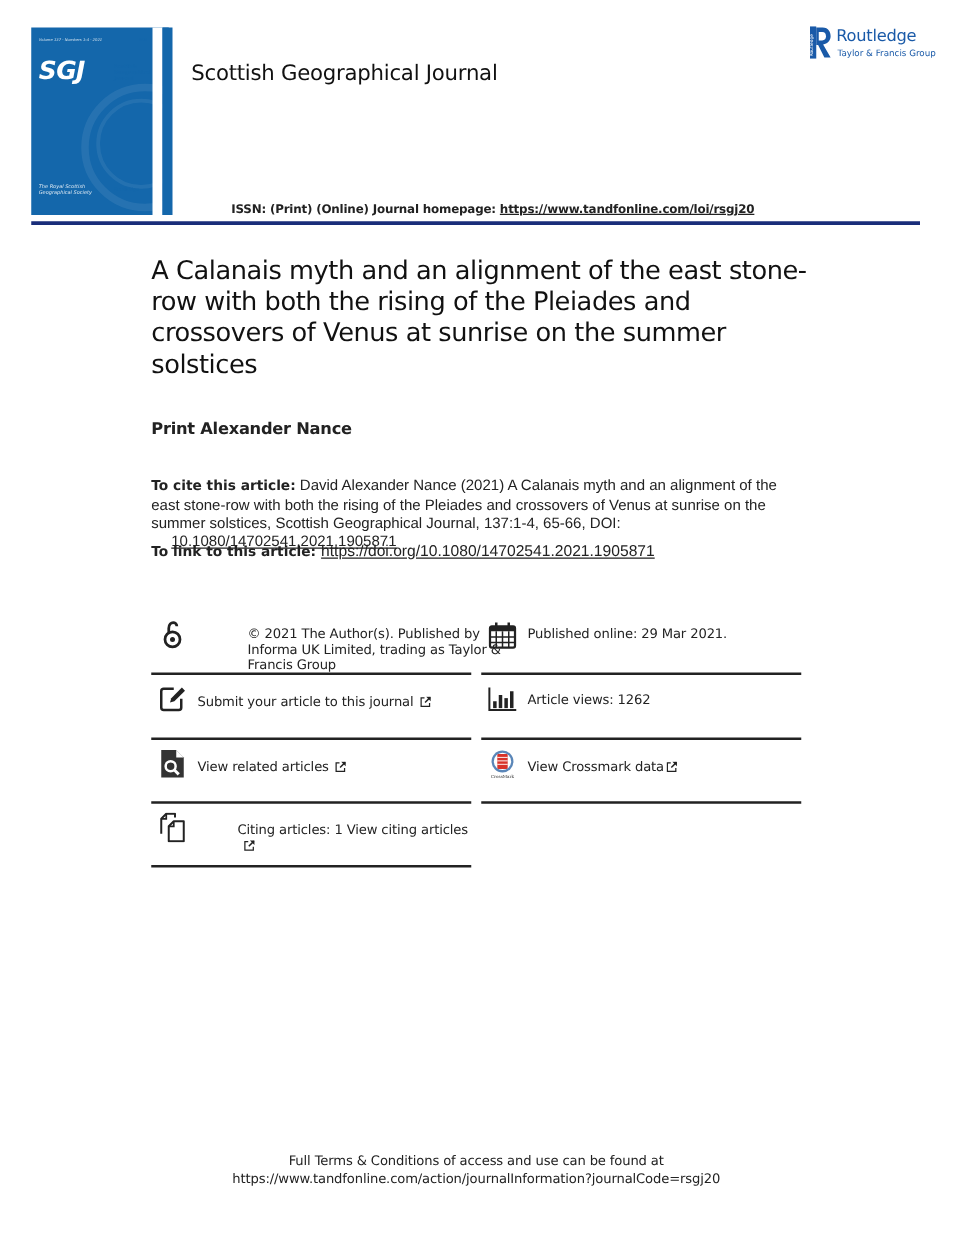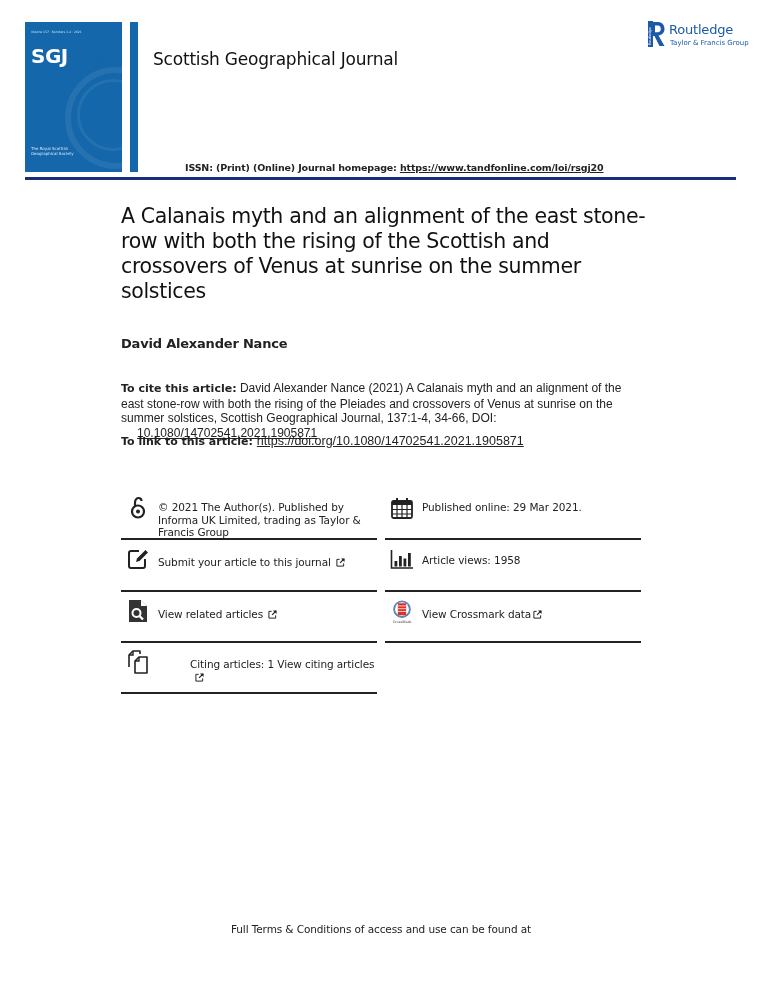--- a/index.html
+++ b/index.html
@@ -1,21 +1,21 @@
 <!DOCTYPE html>
 <html><head>
 <meta charset="utf-8">
 <style>
   html, body { margin: 0; padding: 0; background: #ffffff; }
   body { width: 762px; height: 1000px; position: relative; overflow: hidden; color: #1a1a1a; font-family: "DejaVu Sans", sans-serif; }
   .abs { position: absolute; }
 
   
   .cover { left: 25px; top: 22px; width: 113px; height: 150px; background: #fff; }
-  .cover-main { position: absolute; left: 0; top: 0; width: 110px; height: 150px; background: #1467ab; overflow: hidden; }
+  .cover-main { position: absolute; left: 0; top: 0; width: 110px; height: 150px; background: #1467ab; overflow: hidden; font-style: italic; }
   .cover-seal { position: absolute; left: 40px; top: 45px; width: 90px; height: 90px; border-radius: 50%; border: 6px solid rgba(255,255,255,0.08); }
   .cover-seal2 { position: absolute; left: 52px; top: 57px; width: 66px; height: 66px; border-radius: 50%; border: 3px solid rgba(255,255,255,0.07); }
   .cover-topline { position: absolute; left: 6px; top: 8px; font-size: 3px; color: rgba(255,255,255,0.8); white-space: nowrap; }
   .cover-sgj { position: absolute; left: 6px; top: 22px; font-family: "DejaVu Sans", sans-serif; font-weight: bold; font-size: 20px; color: #ffffff; letter-spacing: -0.5px; }
   .cover-society { position: absolute; left: 6px; top: 124px; font-size: 4px; line-height: 5px; color: rgba(255,255,255,0.85); width: 60px; }
   .cover-right-title { position: absolute; left: 66px; top: 28px; font-size: 4px; line-height: 5px; color: #1467ab; font-weight: bold; width: 36px; }
   .cover-right-topline { position: absolute; left: 86px; top: 8px; font-size: 3px; color: #1467ab; }
   .cover-stripe { position: absolute; left: 105px; top: 0; width: 8px; height: 150px; background: #1467ab; }
   .cover-rlogo { position: absolute; left: 66px; top: 128px; font-size: 4px; color: #1467ab; line-height: 4px; }
   .cover-white { position: absolute; left: 97px; top: 0; width: 8px; height: 150px; background: #fff; }
@@ -78,40 +78,40 @@
   </svg>
   <span class="pname">Routledge</span>
   <span class="psub">Taylor &amp; Francis Group</span>
 </div>
 
 <div class="abs issn-line">
   <span>ISSN: (Print) (Online) Journal homepage: </span><a>https://www.tandfonline.com/loi/rsgj20</a>
 </div>
 <div class="abs rule-blue"></div>
 
-<div class="abs article-title">A Calanais myth and an alignment of the east stone-row with both the rising of the Scottish and crossovers of Venus at sunrise on the summer solstices</div>
-<div class="abs author">David Alexander Nance</div>
+<div class="abs article-title">A Calanais myth and an alignment of the east stone-row with both the rising of the Pleiades and crossovers of Venus at sunrise on the summer solstices</div>
+<div class="abs author">Print Alexander Nance</div>
 
 <div class="abs cite">
-  <span class="lbl">To cite this article:</span><span> David Alexander Nance (2021) A Calanais myth and an alignment of the east stone-row with both the rising of the Pleiades and crossovers of Venus at sunrise on the summer solstices, Scottish Geographical Journal, 137:1-4, 34-66, DOI: </span><a>10.1080/14702541.2021.1905871</a>
+  <span class="lbl">To cite this article:</span><span> David Alexander Nance (2021) A Calanais myth and an alignment of the east stone-row with both the rising of the Pleiades and crossovers of Venus at sunrise on the summer solstices, Scottish Geographical Journal, 137:1-4, 65-66, DOI: </span><a>10.1080/14702541.2021.1905871</a>
 </div>
 
 <div class="abs linkline">
   <span class="lbl">To link to this article:</span><a>https://doi.org/10.1080/14702541.2021.1905871</a>
 </div>
 
 <div>
 
   <div class="info-cell" style="left:121px; top:496px;">
     <svg class="ico" viewBox="0 0 24 24">
       <path d="M9 11 V6.5 C9 3.5 11 2 12.5 2 C14 2 15.5 3 15.5 5" stroke="#222" stroke-width="2.2" fill="none"></path>
       <circle cx="12" cy="15.5" r="6" stroke="#222" stroke-width="2.2" fill="none"></circle>
       <circle cx="12" cy="15.5" r="2" fill="#222"></circle>
     </svg>
-    <div class="txt" style="top:5px; width:225px;">© 2021 The Author(s). Published by Informa UK Limited, trading as Taylor &amp; Francis Group</div>
+    <div class="txt" style="top:5px; width:225px;margin-left:40px;">© 2021 The Author(s). Published by Informa UK Limited, trading as Taylor &amp; Francis Group</div>
   </div>
 
   <div class="info-cell" style="left:385px; top:496px;">
     <svg class="ico" viewBox="0 0 24 24">
       <rect x="2" y="5" width="20" height="17" rx="1.5" stroke="#222" stroke-width="1.8" fill="none"></rect>
       <rect x="2" y="5" width="20" height="4" fill="#222"></rect>
       <rect x="6" y="2" width="2" height="5" fill="#222"></rect>
       <rect x="16" y="2" width="2" height="5" fill="#222"></rect>
       <path d="M7 9 V22 M12 9 V22 M17 9 V22 M2 13.5 H22 M2 18 H22" stroke="#222" stroke-width="1.2"></path>
     </svg>
@@ -133,21 +133,21 @@
   </div>
 
   <div class="info-cell" style="left:385px; top:547px;">
     <svg class="ico" viewBox="0 0 24 24">
       <path d="M1.5 3 V21 H23" stroke="#222" stroke-width="1.6" fill="none"></path>
       <rect x="4.5" y="14" width="2.8" height="5.5" fill="#222"></rect>
       <rect x="9" y="9" width="2.8" height="10.5" fill="#222"></rect>
       <rect x="13.5" y="11.5" width="2.8" height="8" fill="#222"></rect>
       <rect x="18" y="6" width="2.8" height="13.5" fill="#222"></rect>
     </svg>
-    <div class="txt" style="top:7px;">Article views: 1958</div>
+    <div class="txt" style="top:7px;">Article views: 1262</div>
   </div>
   <div class="hr" style="left:121px; top:590px; width:256px;"></div>
   <div class="hr" style="left:385px; top:590px; width:256px;"></div>
 
   <div class="info-cell" style="left:121px; top:599px;">
     <svg class="ico" viewBox="0 0 24 24">
       <path d="M3 1 H15 L21 7 V23 H3 Z" fill="#333"></path>
       <path d="M15 1 V7 H21" fill="#fff"></path>
       <path d="M15.5 1 L21 6.5" stroke="#fff" stroke-width="0.8"></path>
       <circle cx="10.5" cy="14" r="4" stroke="#fff" stroke-width="2" fill="none"></circle>
@@ -188,13 +188,14 @@
           <path d="M4 1.5 H1 V9 H8.5 V6" stroke="#222" stroke-width="1.1" fill="none"></path>
           <path d="M5.5 0.5 H9.5 V4.5 Z" fill="#222"></path>
           <path d="M9 1 L4.5 5.5" stroke="#222" stroke-width="1.3"></path>
         </svg></div>
   </div>
   <div class="hr" style="left:121px; top:692px; width:256px;"></div>
 </div>
 
 <div class="abs footer">
   <div>Full Terms &amp; Conditions of access and use can be found at</div>
+  <div>https://www.tandfonline.com/action/journalInformation?journalCode=rsgj20</div>
 </div>
 
 </body></html>

